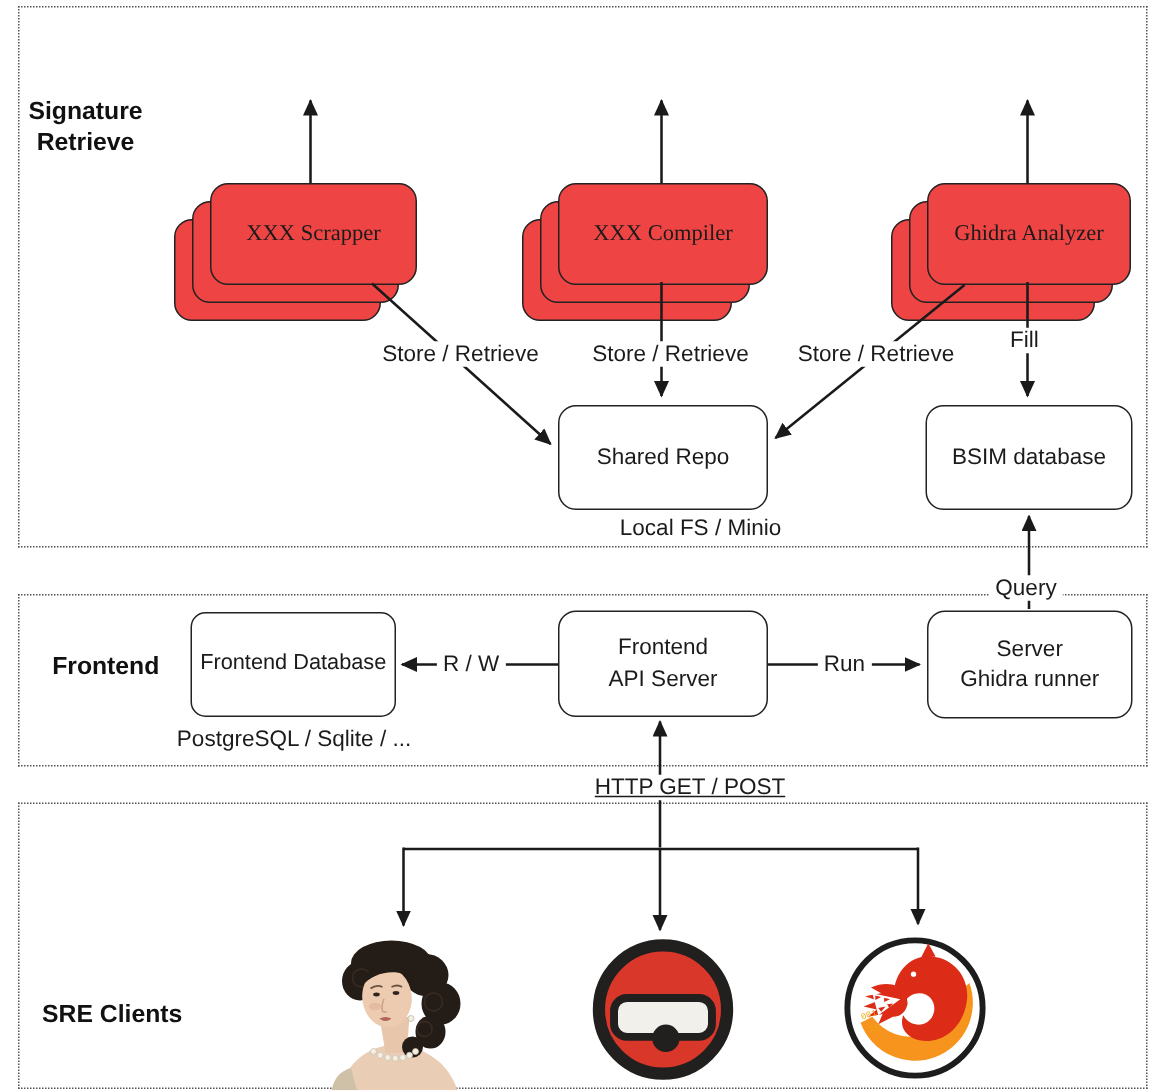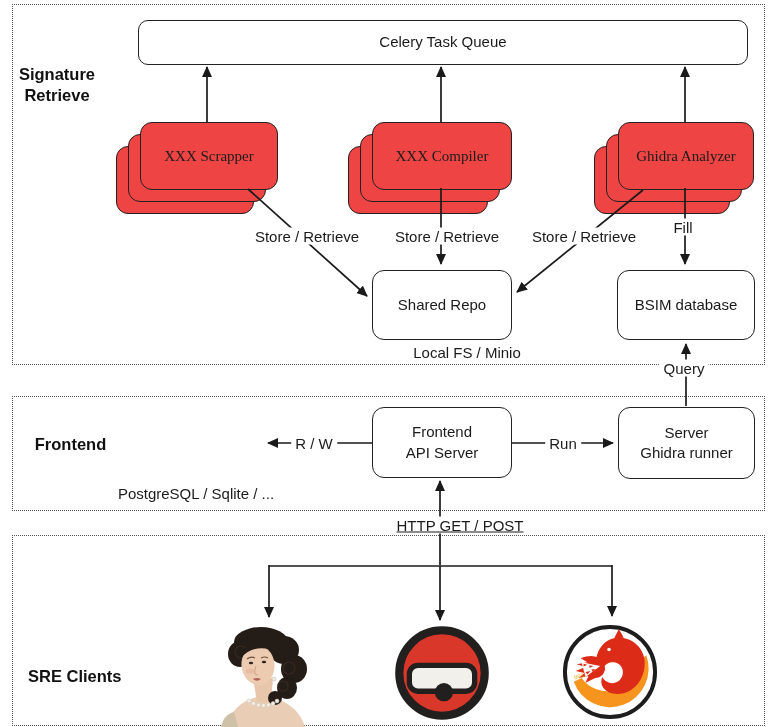--- a/index.html
+++ b/index.html
@@ -78,49 +78,49 @@
       <line x1="269" y1="565" x2="269" y2="617" marker-end="url(#ah)"></line>
       <line x1="440" y1="566" x2="440" y2="620" marker-end="url(#ah)"></line>
       <line x1="612" y1="565" x2="612" y2="616" marker-end="url(#ah)"></line>
     </g>
   </svg>
 
   <div class="section-label" style="left:17px;top:64px;width:80px;">Signature Retrieve</div>
   <div class="section-label" style="left:33px;top:434px;width:75px;">Frontend</div>
   <div class="section-label" style="left:28px;top:666px;width:95px;text-align:left;">SRE Clients</div>
 
-  <div class="node" style="left:138px;top:20px;width:608px;height:43px;border-radius:10px;">
-    <span>Celery Task Queue</span>
-  </div>
 
   <div class="node" style="left:372px;top:270px;width:138px;height:68px;">
     <span>Shared Repo</span>
   </div>
 
   <div class="node" style="left:617px;top:270px;width:136px;height:68px;">
     <span>BSIM database</span>
   </div>
 
+  <div class="node" style="left:127px;top:408px;width:135px;height:68px;border-radius:10px;font-size:14.5px;">
+    <span>Frontend Database</span>
+  </div>
 
   <div class="node" style="left:372px;top:407px;width:138px;height:69px;">
     <span>Frontend</span>
     <span>API Server</span>
   </div>
 
   <div class="node" style="left:618px;top:407px;width:135px;height:70px;">
     <span>Server</span>
     <span>Ghidra runner</span>
   </div>
 
   <div class="edge-label" style="left:307px;top:236px;">Store / Retrieve</div>
   <div class="edge-label" style="left:447px;top:236px;">Store / Retrieve</div>
   <div class="edge-label" style="left:584px;top:236px;">Store / Retrieve</div>
   <div class="edge-label" style="left:683px;top:227px;">Fill</div>
   <div class="edge-label" style="left:454px;top:352px;margin-left:13px;">Local FS / Minio</div>
-  <div class="edge-label" style="left:684px;top:368px;">Query</div>
+  <div class="edge-label" style="left:684px;top:392px;">Query</div>
   <div class="edge-label" style="left:314px;top:443px;">R / W</div>
   <div class="edge-label" style="left:563px;top:443px;">Run</div>
   <div class="edge-label" style="left:196px;top:493px;">PostgreSQL / Sqlite / ...</div>
   <div class="edge-label" style="left:460px;top:525px;text-decoration:underline;">HTTP GET / POST</div>
 
   <svg class="icon" style="left:211px;top:622px;" width="106" height="105" viewBox="0 0 106 105">
     <path d="M16,105 C20,86 34,76 52,74 C72,76 88,86 94,105 Z" fill="#e9cdb4"></path>
     <path d="M10,105 C12,96 16,92 23,90 L27,105 Z" fill="#cfc0a8"></path>
     <path d="M42,56 L62,56 L60,80 L46,80 Z" fill="#e7c6ab"></path>
     <g fill="#241c16">

